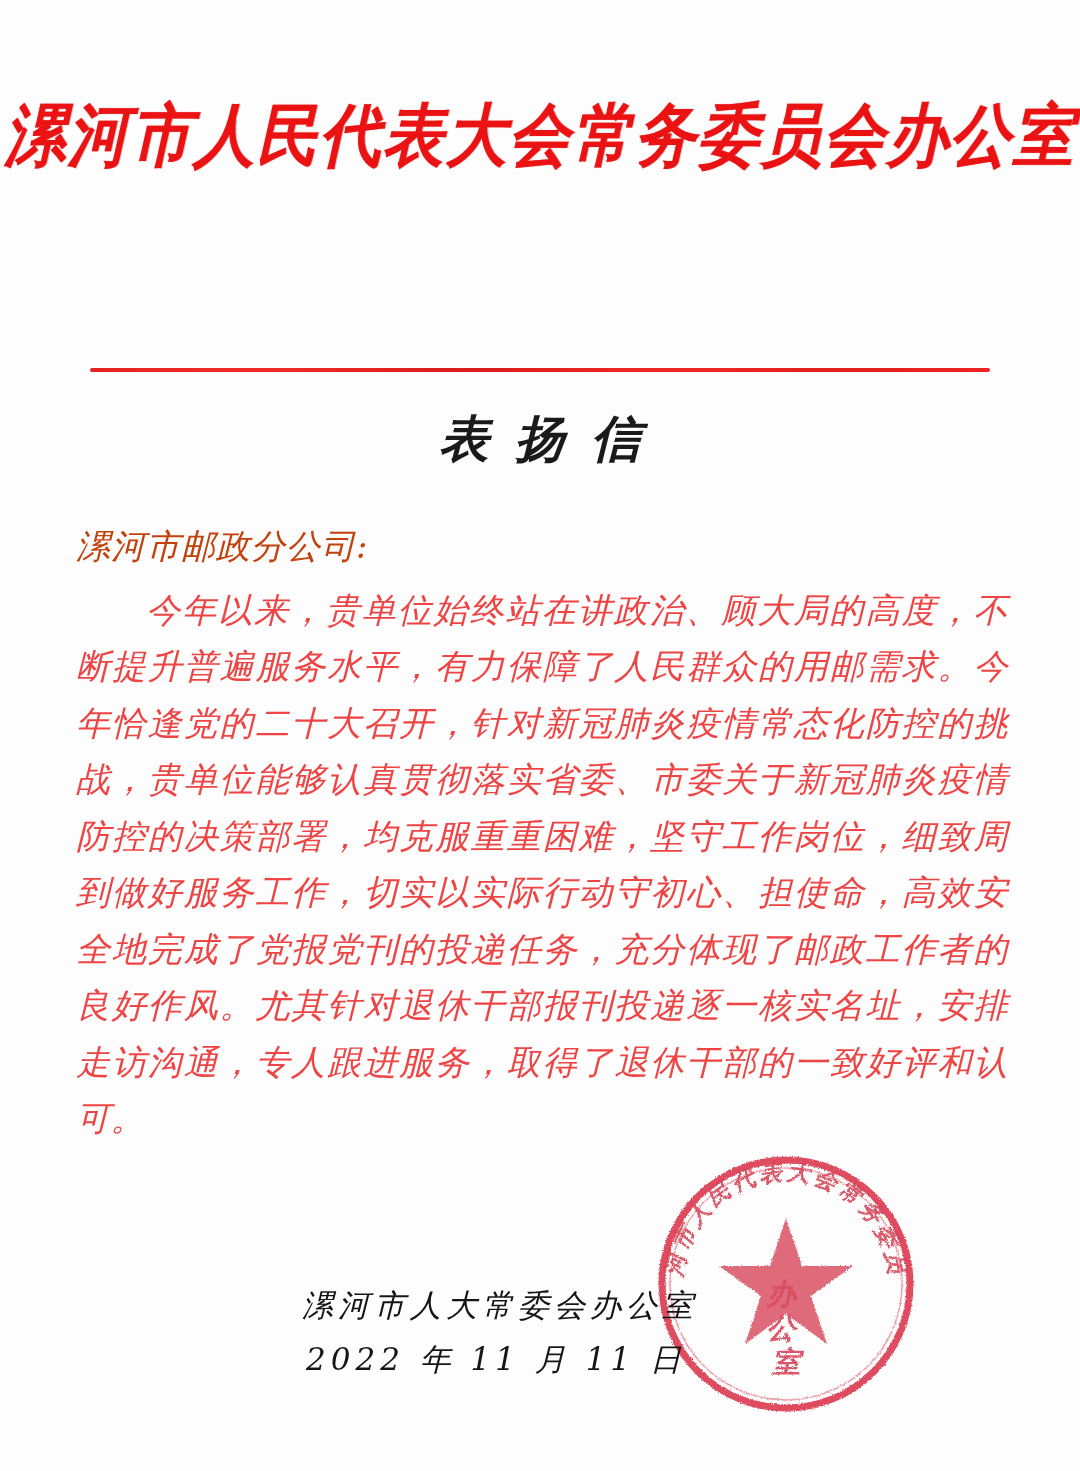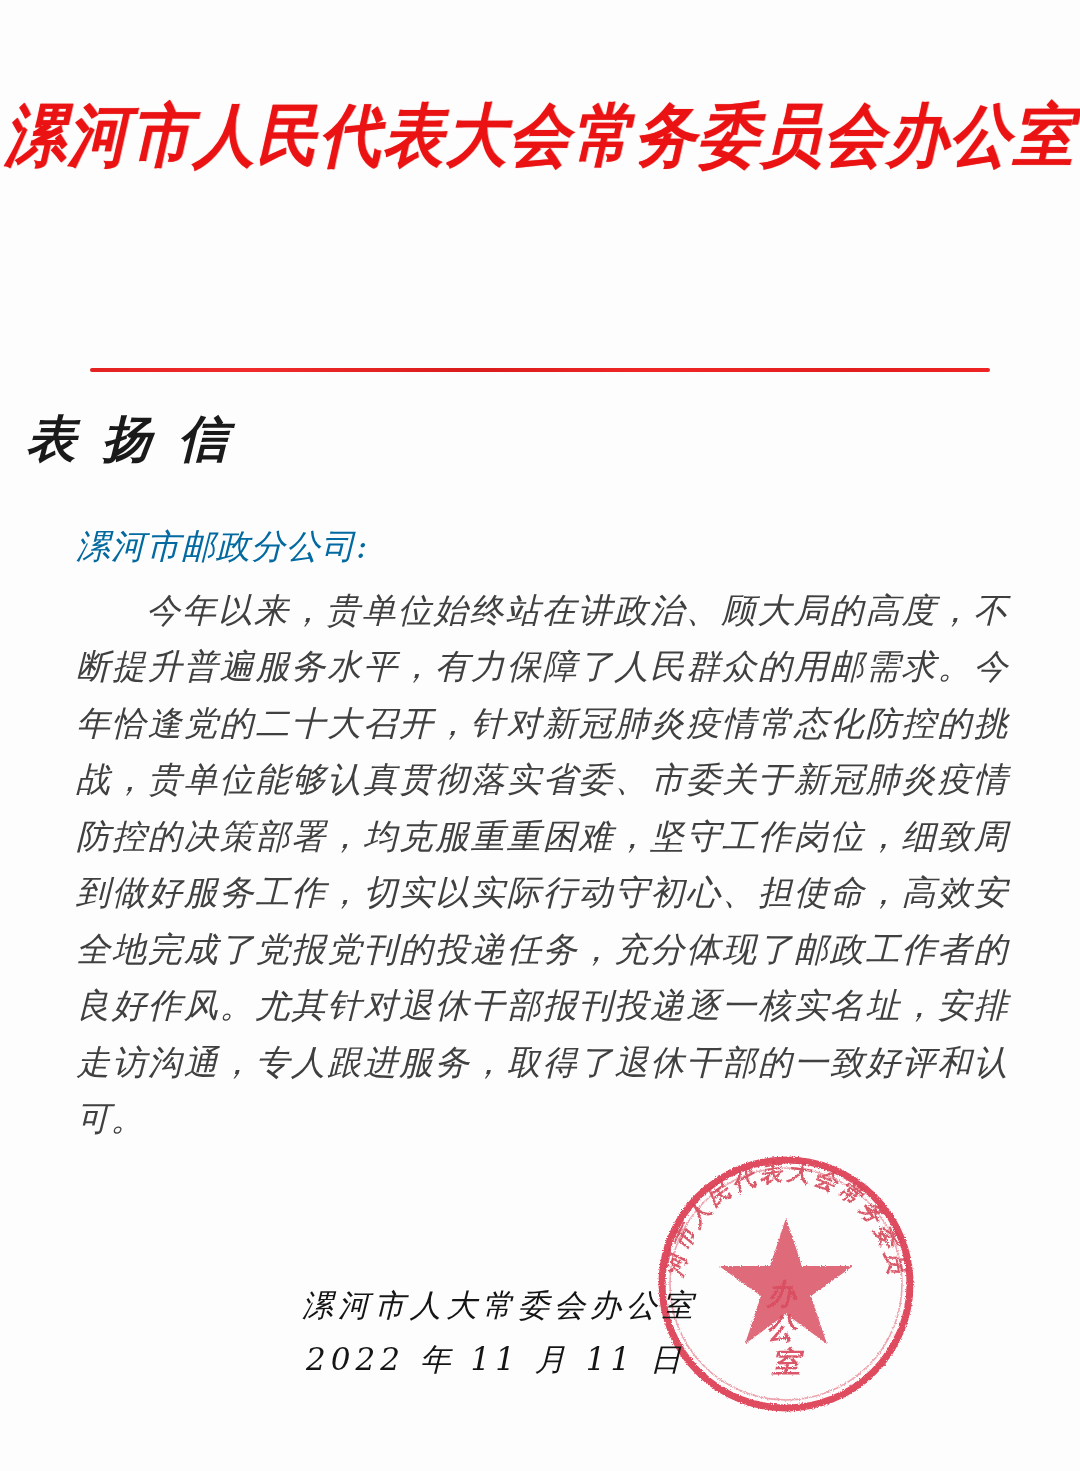--- a/index.html
+++ b/index.html
@@ -61,49 +61,49 @@
     border-radius: 2px;
     opacity: 0.95;
   }
 
   
   .doc-title {
     position: absolute;
     top: 406px;
     left: 0;
     width: 1080px;
-    text-align: left;
+    text-align: center;
     font-family: "DejaVu Sans", "Liberation Sans", sans-serif;
     font-weight: 700;
     font-size: 50px;
     letter-spacing: 26px;
     text-indent: 26px;
     color: #1a1a1a;
   }
 
   
   .body-block {
     position: absolute;
     top: 524px;
     left: 76px;
     width: 932px;
   }
   .salutation {
     font-family: "DejaVu Serif", "Liberation Serif", serif;
     font-size: 34px;
     line-height: 1.35;
-    color: #0369a1;
+    color: #c2410c;
     letter-spacing: 1px;
     margin-bottom: 12px;
   }
   .para {
     font-family: "DejaVu Serif", "Liberation Serif", serif;
     font-size: 34px;
     line-height: 56.5px;
-    color: #404040;
+    color: #ef4444;
     text-align: justify;
     text-justify: inter-ideograph;
     text-indent: 70px;
     letter-spacing: 0.6px;
     margin: 0;
   }
   .para + .para {
     margin-top: 4px;
   }
 

